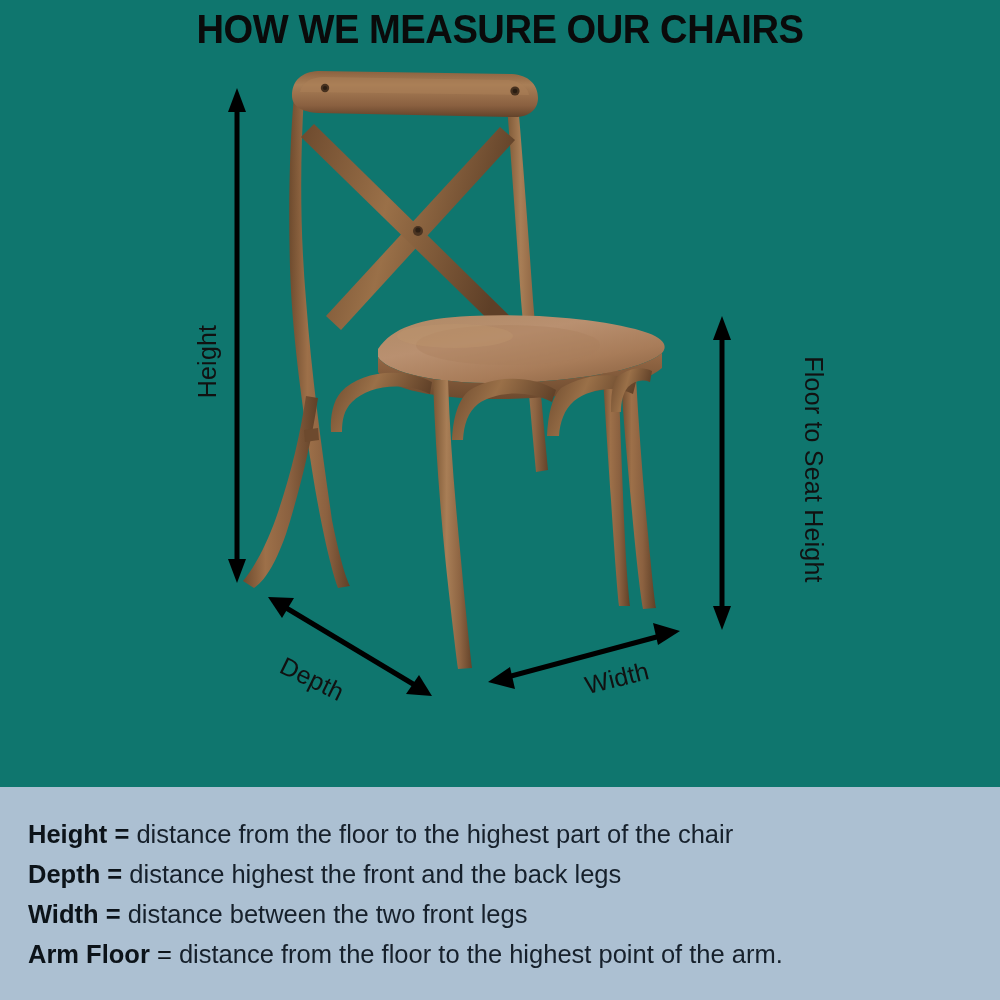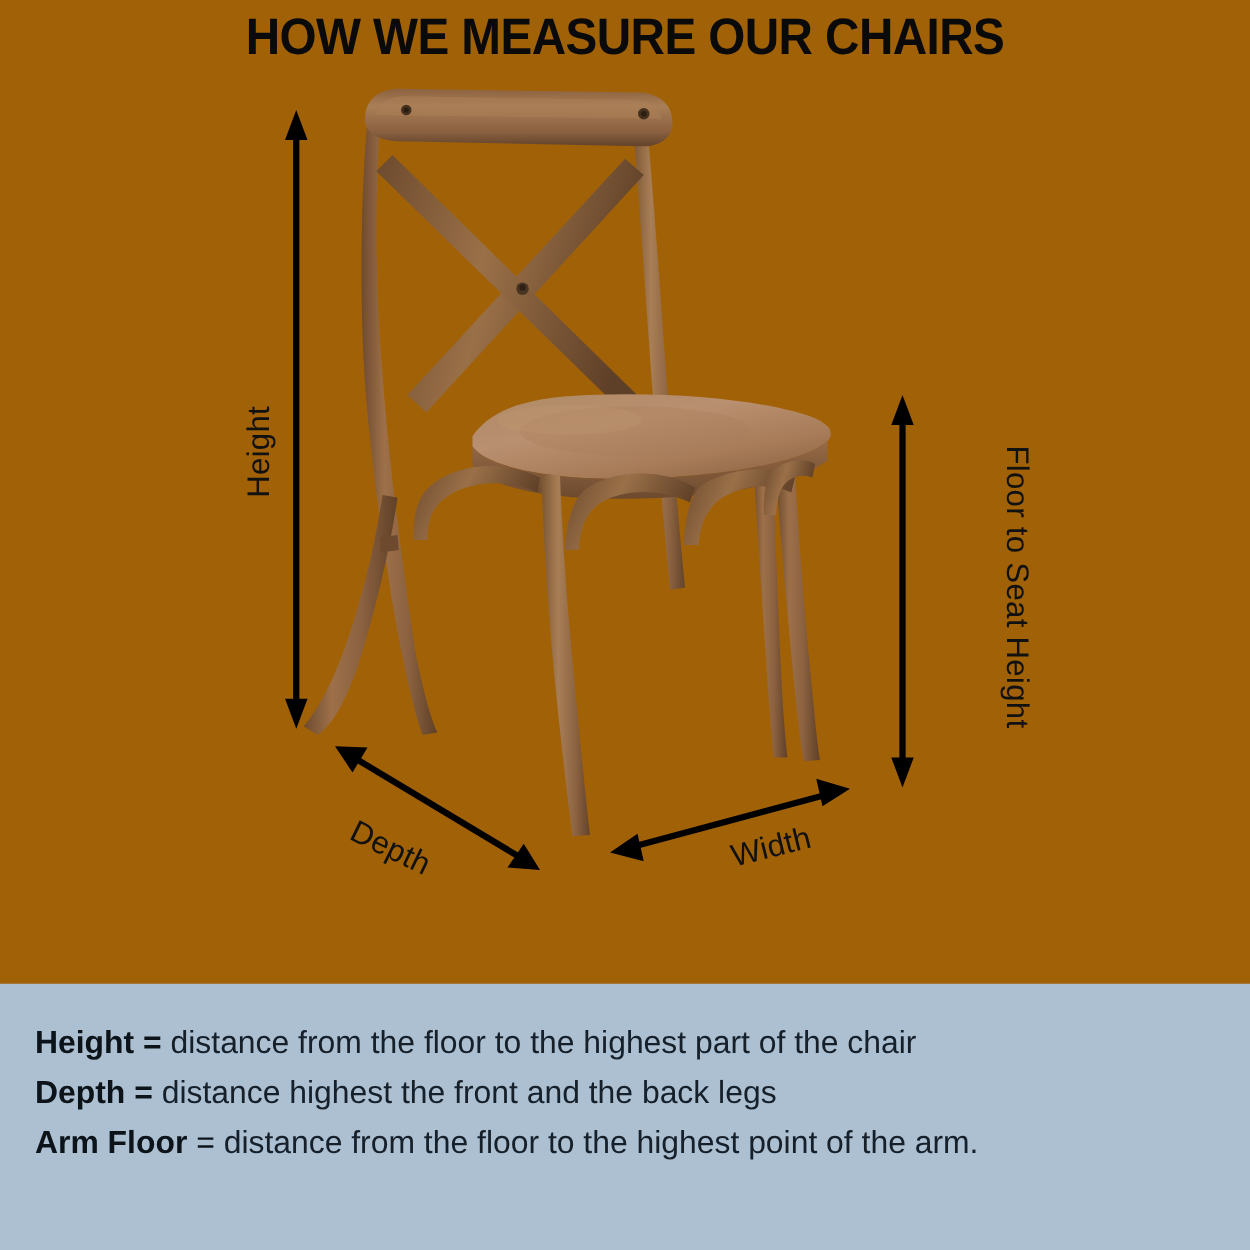--- a/index.html
+++ b/index.html
@@ -114,21 +114,21 @@
     color: #0c1319;
   }
   .legend-eq.bold { font-weight: bold; }
   .legend-def {
     color: #16202b;
   }
 </style>
 </head>
 <body>
 
-<div id="page" style="background: #a16207;">
+<div id="page" style="background: #0f766e;">
 
   <div id="title">HOW WE MEASURE OUR CHAIRS</div>
 
   <div id="illustration">
 
     <svg id="chair-svg" width="1000" height="740" viewBox="0 0 1000 740" xmlns="http://www.w3.org/2000/svg">
       <defs>
         <linearGradient id="gWoodV" x1="0" y1="0" x2="1" y2="0">
           <stop offset="0%" stop-color="#6e4b2e"></stop>
           <stop offset="30%" stop-color="#9d7049"></stop>
@@ -265,20 +265,25 @@
         <span class="legend-eq bold">=</span>
         <span class="legend-def">distance from the floor to the highest part of the chair</span>
       </div>
 
       <div class="legend-line">
         <span class="legend-term">Depth</span>
         <span class="legend-eq bold">=</span>
         <span class="legend-def">distance highest the front and the back legs</span>
       </div>
 
+      <div class="legend-line">
+        <span class="legend-term">Width</span>
+        <span class="legend-eq bold">=</span>
+        <span class="legend-def">distance between the two front legs</span>
+      </div>
 
 
       <div class="legend-line">
         <span class="legend-term">Arm Floor</span>
         <span class="legend-eq">=</span>
         <span class="legend-def">distance from the floor to the highest point of the arm.</span>
       </div>
 
     </div>
   </div>

